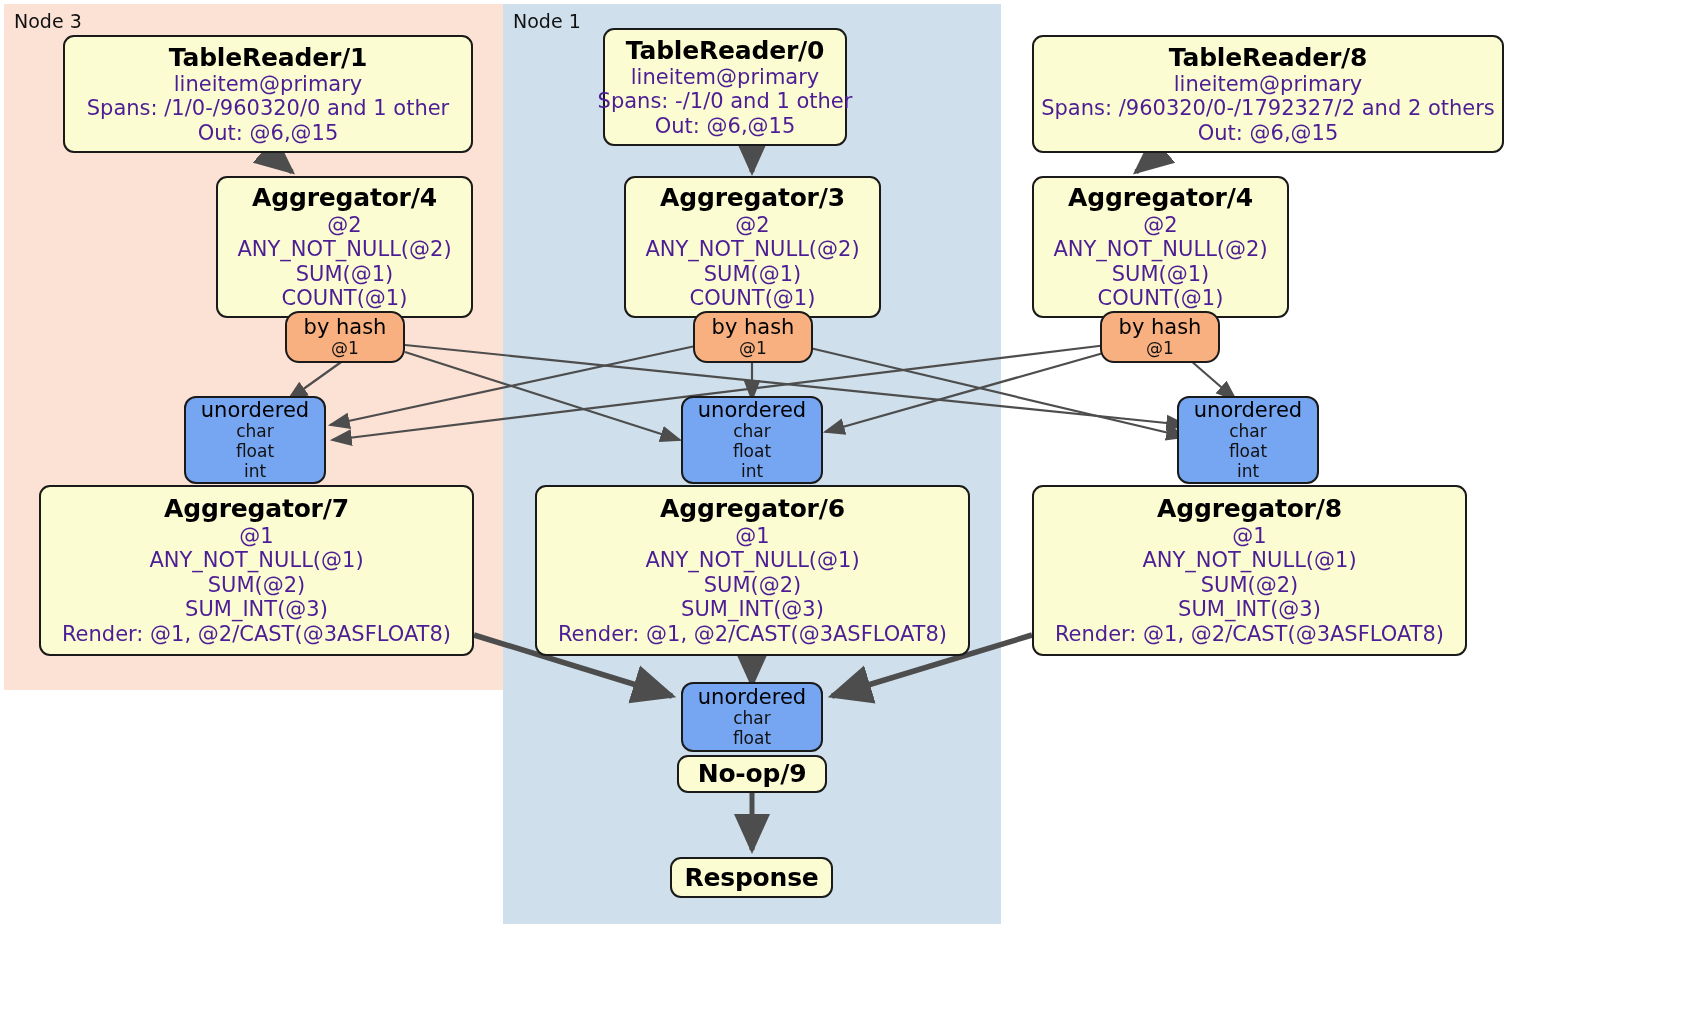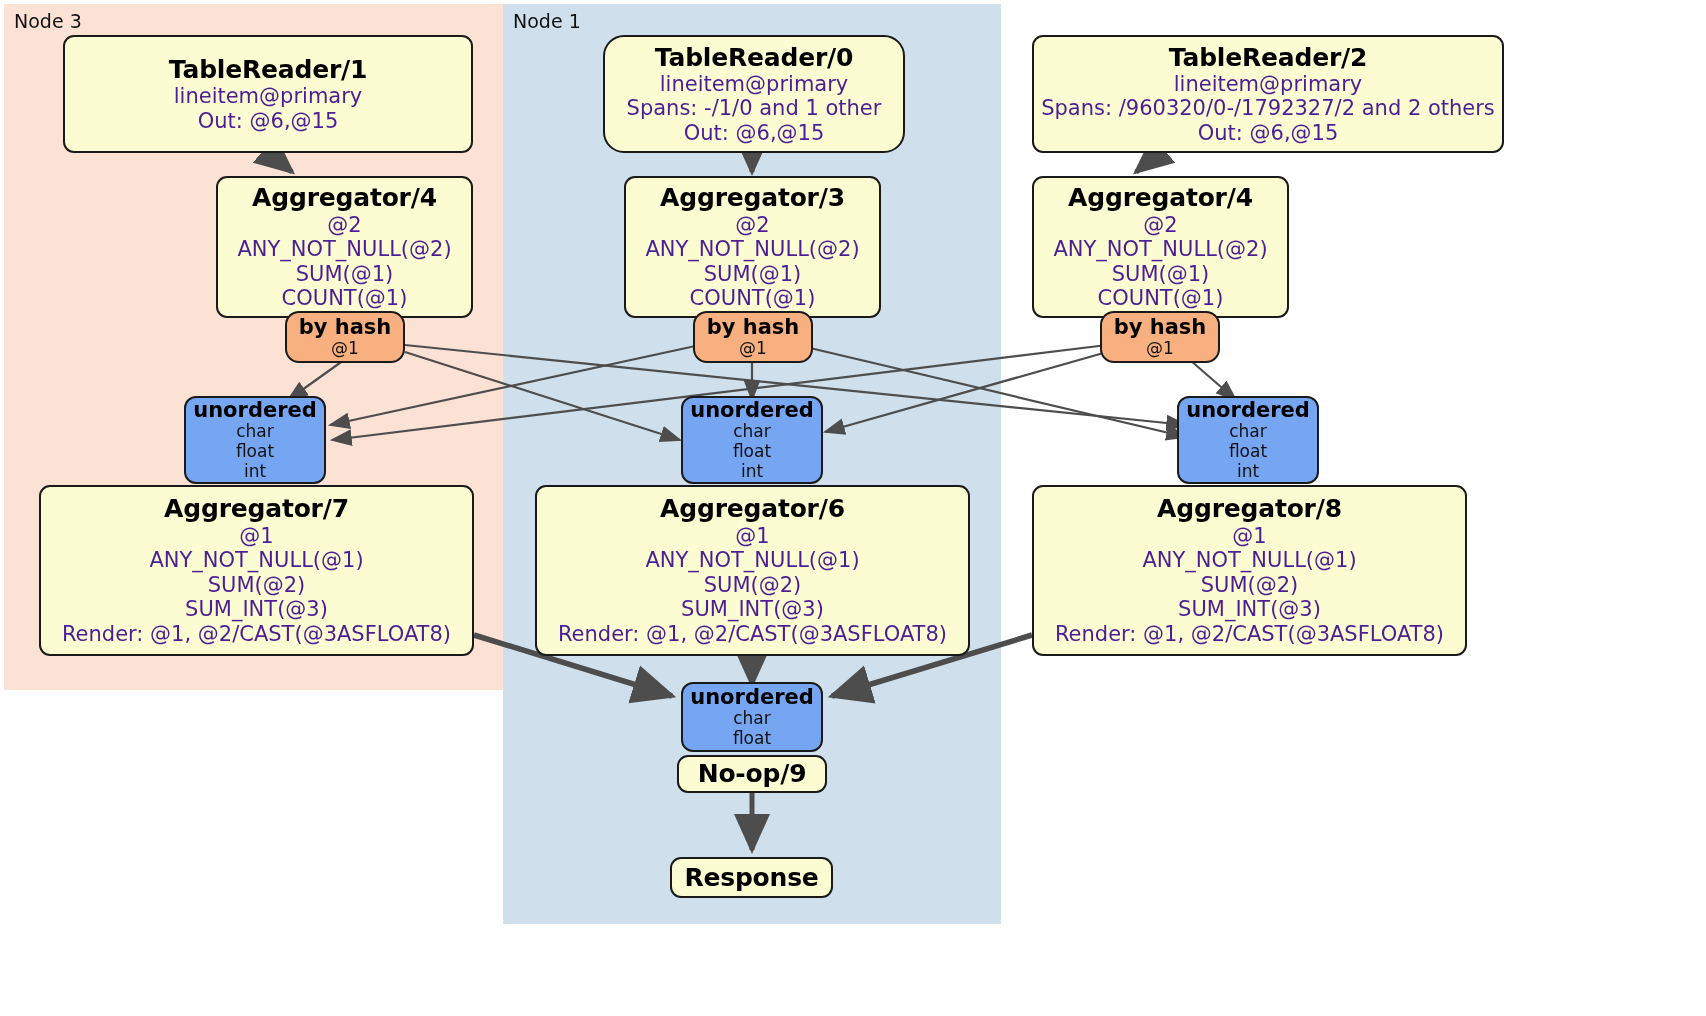--- a/index.html
+++ b/index.html
@@ -65,21 +65,21 @@
     border-radius: 12px;
   }
   .title {
     font-weight: bold;
     font-size: 25px;
     color: #000;
     letter-spacing: -0.2px;
     white-space: nowrap;
   }
   .title-sm {
-    font-weight: bold;
+    font-weight: normal;
     font-size: 21px;
     color: #000;
     white-space: nowrap;
   }
   .detail {
     font-size: 21px;
     color: #4c1d95;
     white-space: nowrap;
   }
   .detail-sm {
@@ -140,20 +140,21 @@
     </g>
 
     <g stroke="#4d4d4d" stroke-width="5" fill="none" marker-end="url(#arrowThick)">
       <path d="M752,792 L752,850"></path>
     </g>
   </svg>
 
   <div class="gbox proc" style="left:63px; top:35px; width:410px; height:118px;">
     <div class="title">TableReader/1</div>
     <div class="detail">lineitem@primary</div>
+    <div class="detail">Spans: /1/0-/960320/0 and 1 other</div>
     <div class="detail">Out: @6,@15</div>
   </div>
 
   <div class="gbox proc" style="left:216px; top:176px; width:257px; height:142px;">
     <div class="title">Aggregator/4</div>
     <div class="detail">@2</div>
     <div class="detail">ANY_NOT_NULL(@2)</div>
     <div class="detail">SUM(@1)</div>
     <div class="detail">COUNT(@1)</div>
   </div>
@@ -172,21 +173,21 @@
 
   <div class="gbox proc" style="left:39px; top:485px; width:435px; height:171px;">
     <div class="title">Aggregator/7</div>
     <div class="detail">@1</div>
     <div class="detail">ANY_NOT_NULL(@1)</div>
     <div class="detail">SUM(@2)</div>
     <div class="detail">SUM_INT(@3)</div>
     <div class="detail">Render: @1, @2/CAST(@3ASFLOAT8)</div>
   </div>
 
-  <div class="gbox proc" style="left:603px; top:35px; width:302px; height:118px;border-radius:21px;">
+  <div class="gbox proc" style="left:603px; top:28px; width:244px; height:118px;">
     <div class="title">TableReader/0</div>
     <div class="detail">lineitem@primary</div>
     <div class="detail">Spans: -/1/0 and 1 other</div>
     <div class="detail">Out: @6,@15</div>
   </div>
 
   <div class="gbox proc" style="left:624px; top:176px; width:257px; height:142px;">
     <div class="title">Aggregator/3</div>
     <div class="detail">@2</div>
     <div class="detail">ANY_NOT_NULL(@2)</div>
@@ -223,21 +224,21 @@
 
   <div class="gbox proc" style="left:677px; top:755px; width:150px; height:38px;">
     <div class="title">No-op/9</div>
   </div>
 
   <div class="gbox proc" style="left:670px; top:857px; width:163px; height:41px;">
     <div class="title">Response</div>
   </div>
 
   <div class="gbox proc" style="left:1032px; top:35px; width:472px; height:118px;">
-    <div class="title">TableReader/2</div>
+    <div class="title">TableReader/8</div>
     <div class="detail">lineitem@primary</div>
     <div class="detail">Spans: /960320/0-/1792327/2 and 2 others</div>
     <div class="detail">Out: @6,@15</div>
   </div>
 
   <div class="gbox proc" style="left:1032px; top:176px; width:257px; height:142px;">
     <div class="title">Aggregator/4</div>
     <div class="detail">@2</div>
     <div class="detail">ANY_NOT_NULL(@2)</div>
     <div class="detail">SUM(@1)</div>

